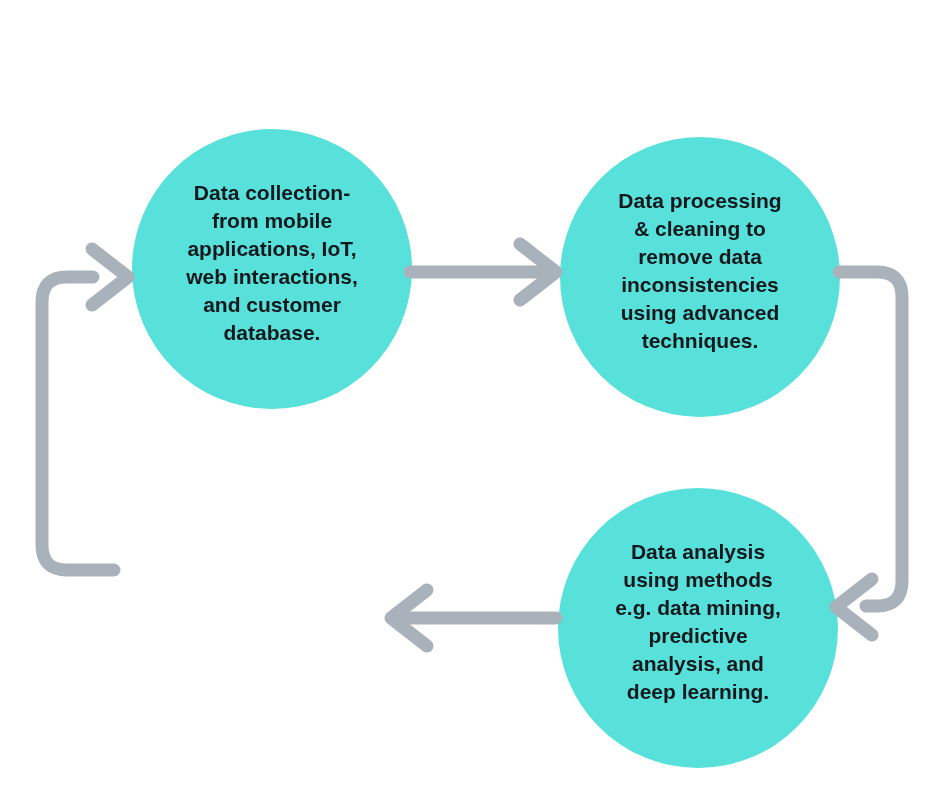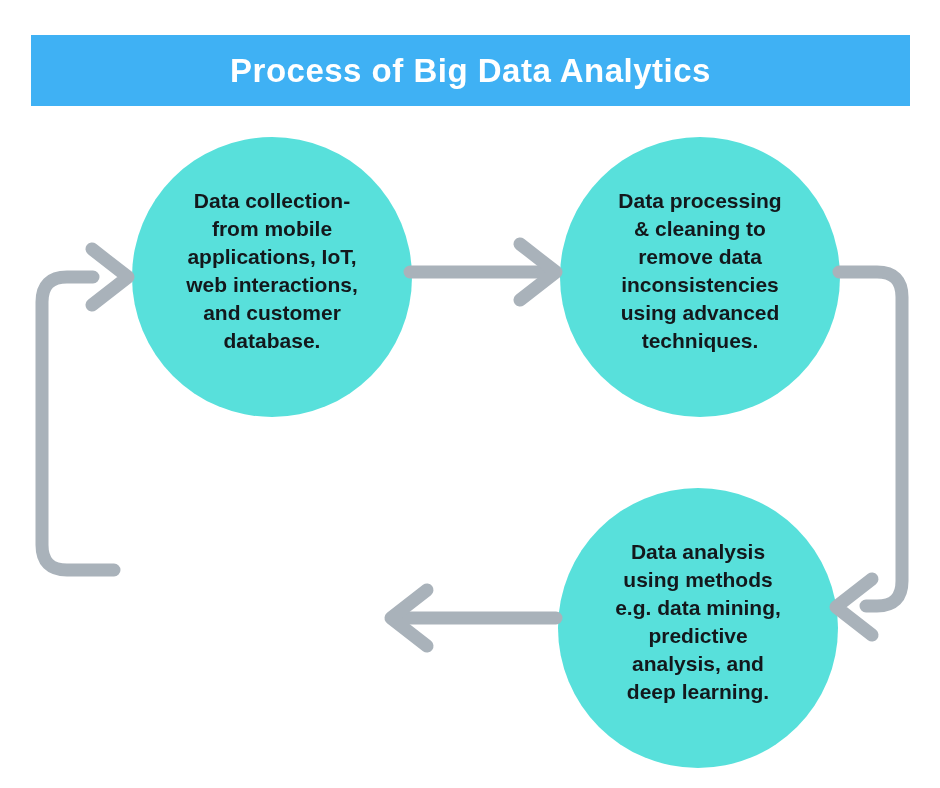--- a/index.html
+++ b/index.html
@@ -52,21 +52,21 @@
     z-index: 1;
   }
   .circle .step-text {
     color: var(--color-step-text);
     font-size: 21px;
     line-height: 28px;
     font-weight: 700;
     text-align: center;
     white-space: pre-line;
   }
-  .circle-top-left     { left: 132px; top: 137px; }
+  .circle-top-left     { left: 132px; top: 129px; }
   .circle-top-right    { left: 560px; top: 137px; }
   .circle-bottom-left  { left: 115px; top: 488px; }
   .circle-bottom-right { left: 558px; top: 488px; }
   .flow {
     position: absolute;
     left: 0; top: 0;
     width: 940px;
     height: 788px;
     z-index: 2;
     pointer-events: none;
@@ -77,23 +77,20 @@
     stroke-width: 13;
     stroke-linecap: round;
     stroke-linejoin: round;
   }
 </style>
 </head>
 <body>
 
 <div class="canvas">
 
-  <header class="banner">
-    <h1>Process of Big Data Analytics</h1>
-  </header>
 
   <svg class="flow" viewBox="0 0 940 788" xmlns="http://www.w3.org/2000/svg">
 
     <g>
       <path d="M 410 272 L 540 272"></path>
       <path d="M 520 244 L 556 272 L 520 300"></path>
     </g>
 
     <g>
       <path d="M 839 272 L 877 272 Q 902 272 902 297 L 902 581 Q 902 606 877 606 L 866 606"></path>

